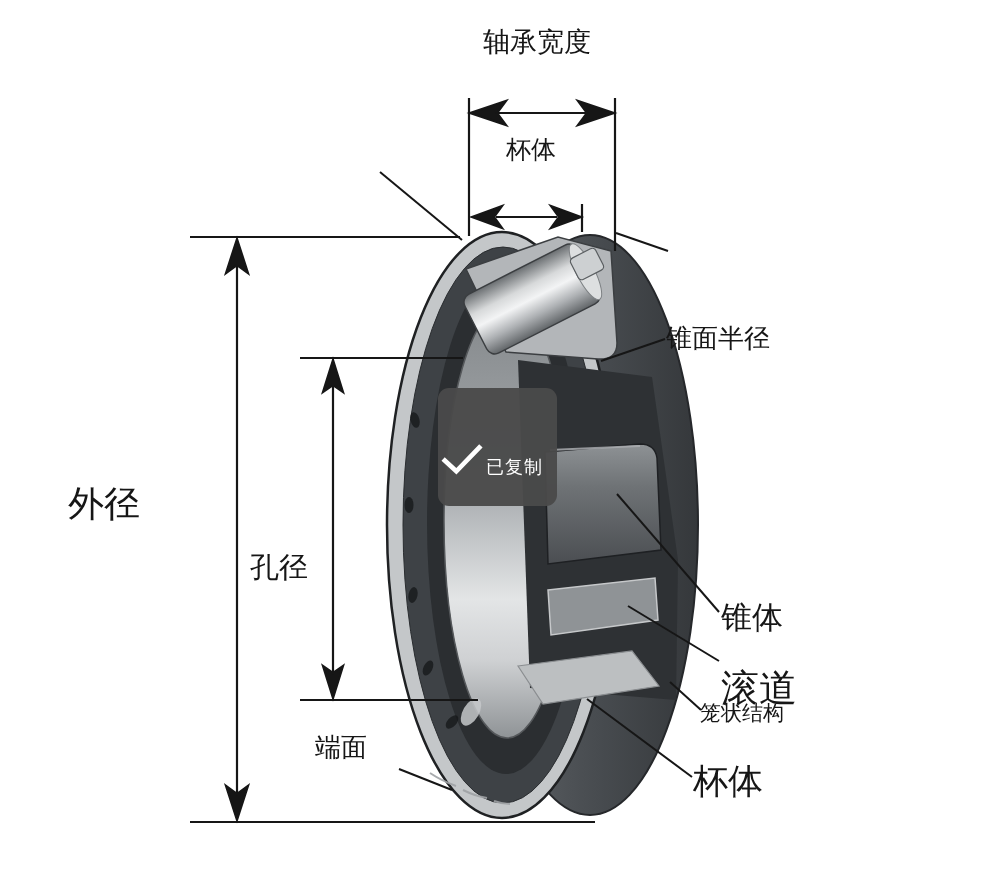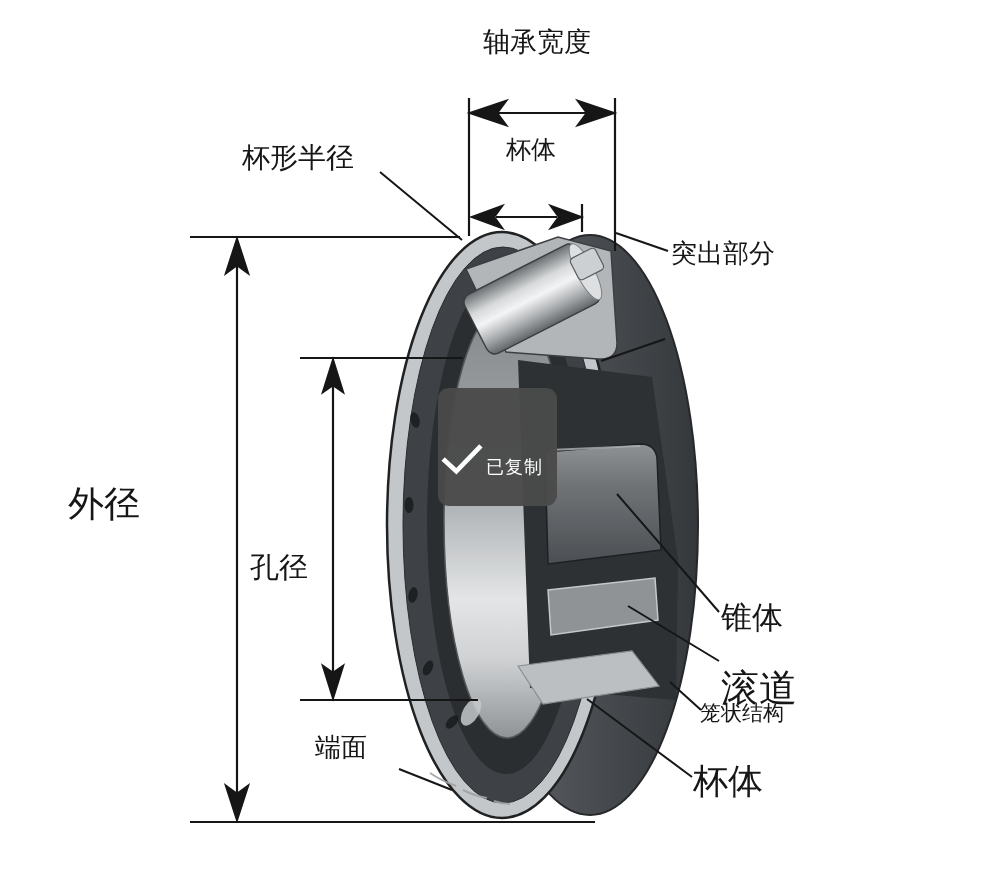--- a/index.html
+++ b/index.html
@@ -144,28 +144,27 @@
       <line x1="617" y1="494" x2="719" y2="612"></line>
       <line x1="628" y1="606" x2="719" y2="661"></line>
       <line x1="670" y1="682" x2="701" y2="710"></line>
       <line x1="587" y1="699" x2="692" y2="777"></line>
       <line x1="399" y1="769" x2="452" y2="790"></line>
     </g>
   </svg>
 
   <div class="lbl lbl-title">轴承宽度</div>
 
-  <div class="lbl lbl-cup-radius">杯形半径</div>
 
   <div class="lbl lbl-cup-length">
     <span>杯体</span>
   </div>
 
-  <div class="lbl lbl-protrusion">突出部分</div>
 
+  <div class="lbl lbl-cone-face-radius">锥面半径</div>
 
   <div class="lbl lbl-outer-diameter">外径</div>
 
   <div class="lbl lbl-bore-diameter">孔径</div>
 
   <div class="lbl lbl-cone">锥体</div>
 
   <div class="lbl lbl-raceway">滚道</div>
 
   <div class="lbl lbl-cage">笼状结构</div>

